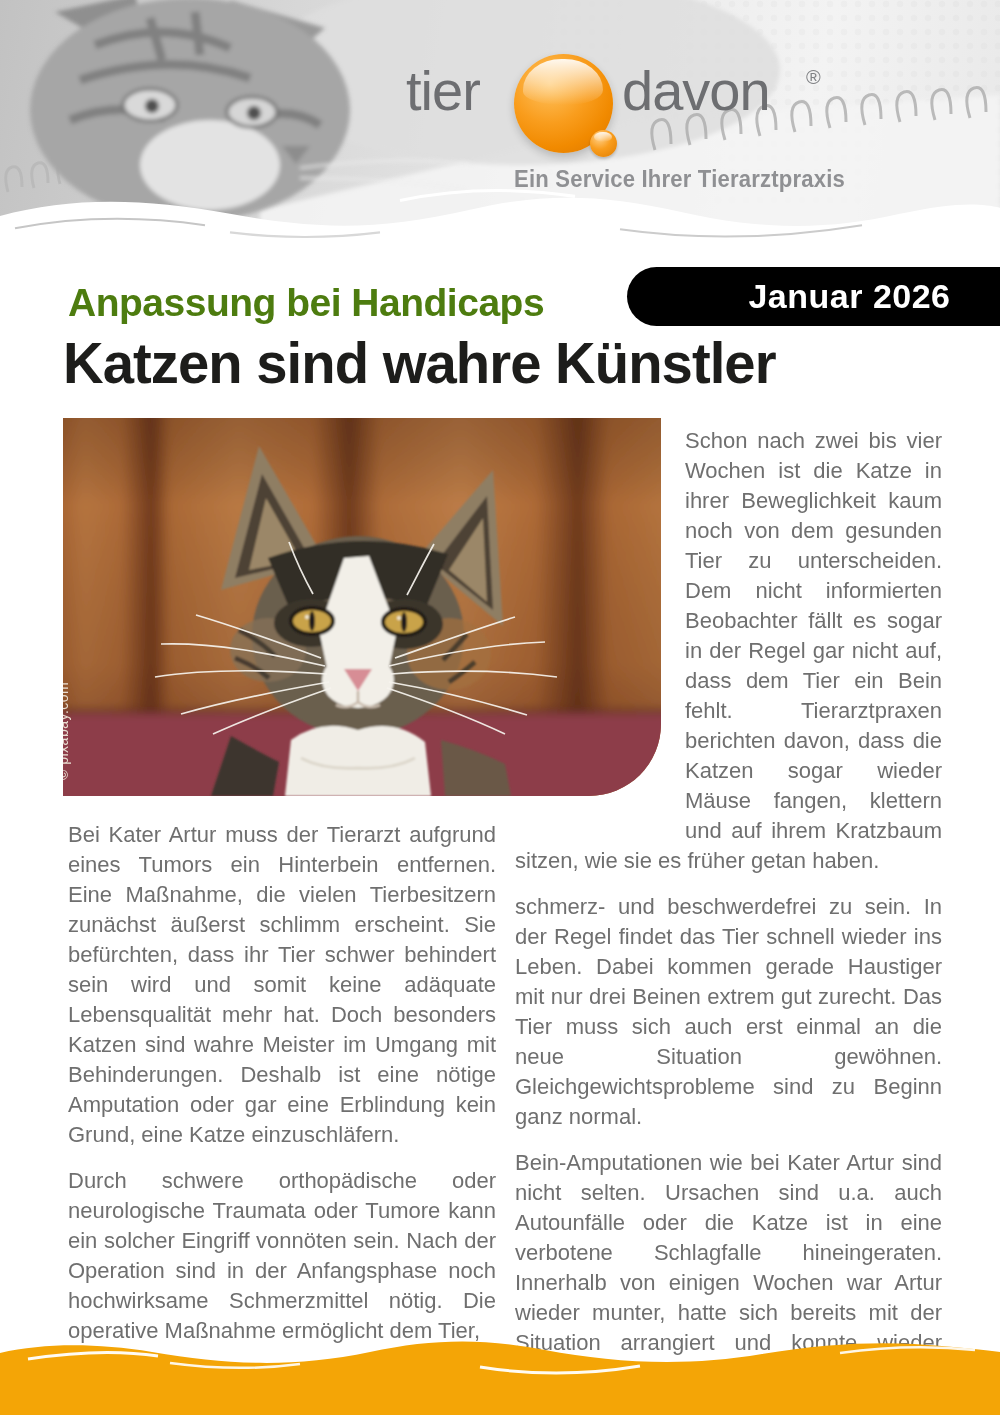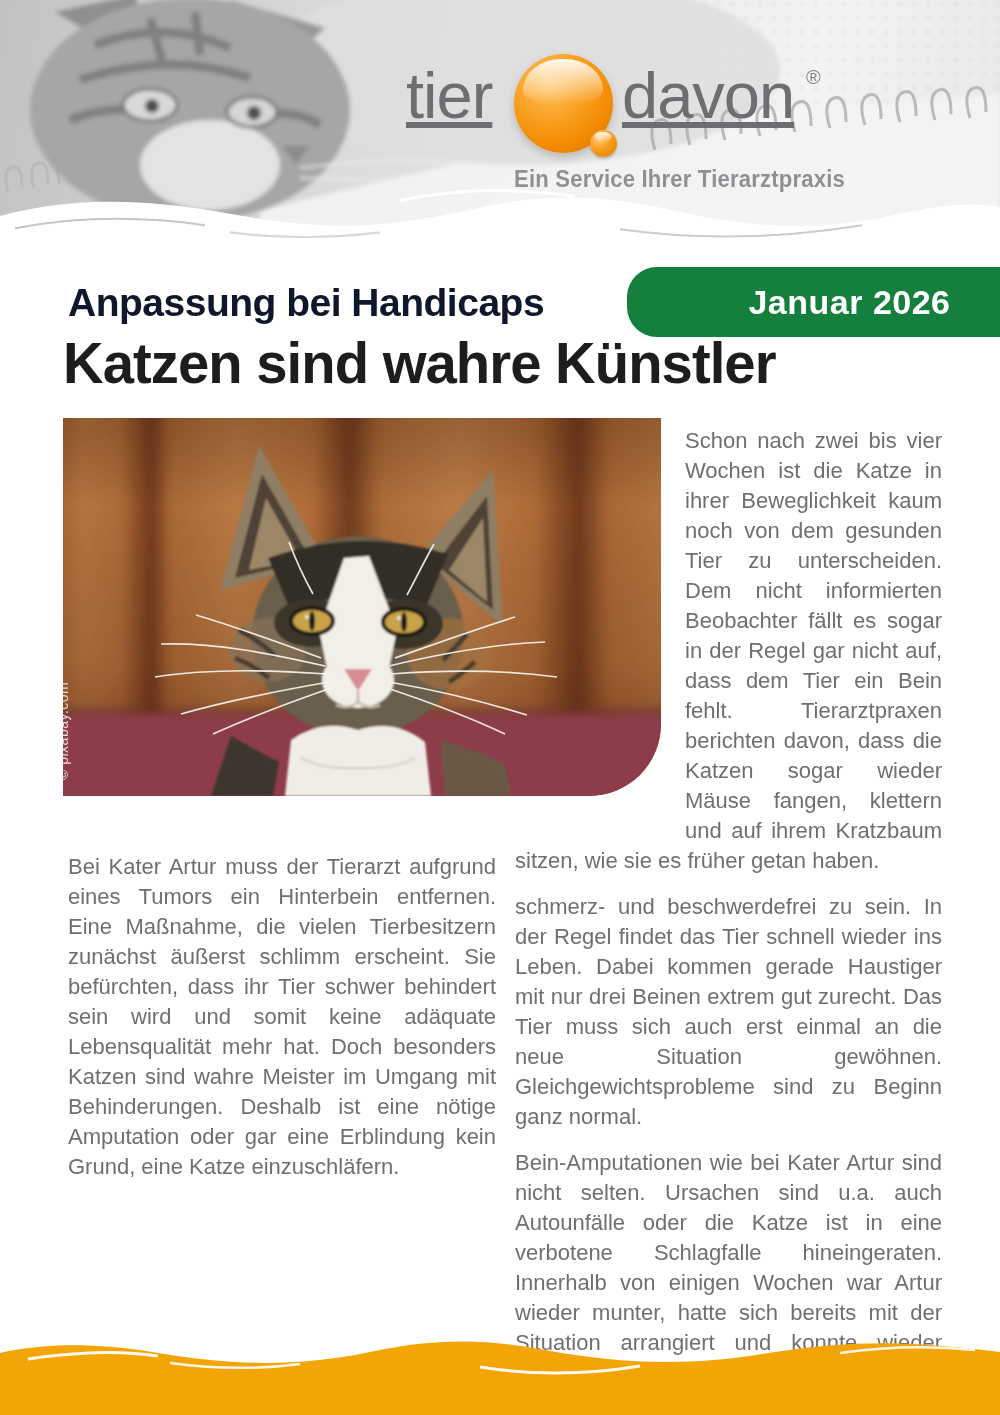--- a/index.html
+++ b/index.html
@@ -8,63 +8,63 @@
          font-family:"Liberation Sans", sans-serif; }
 
   .page { position:absolute; inset:0; background:#fff; }
 
   
   .masthead { position:absolute; left:0; top:0; width:1000px; height:255px;
     background:linear-gradient(100deg,#c2c2c2 0%,#d8d8d8 30%,#ececec 62%,#f3f3f3 80%,#e8e8e8 100%); }
   .masthead svg.header-art { position:absolute; inset:0; width:100%; height:100%; }
   .header-wave { position:absolute; left:0; bottom:0; width:1000px; height:72px; }
 
-  .logo-word { position:absolute; font-size:65px; color:#6d6e71; letter-spacing:-1px;text-decoration:underline; }
+  .logo-word { position:absolute; font-size:56px; color:#6d6e71; letter-spacing:-1px; }
   .logo-tier { left:406px; top:58px; }
   .logo-punkt { left:622px; top:58px; }
   .logo-reg { position:absolute; left:806px; top:66px; font-size:20px; color:#808285; }
   .logo-ball { position:absolute; left:514px; top:54px; width:99px; height:99px; border-radius:50%;
     background:radial-gradient(circle at 36% 30%, #ffc463 0%, #f99d1d 42%, #f18a00 68%, #d97400 100%);
     box-shadow:0 4px 8px rgba(0,0,0,.18); }
   .logo-ball .gloss { position:absolute; left:9px; top:5px; width:80px; height:46px;
     border-radius:50% 50% 46% 54% / 70% 70% 34% 30%;
     background:linear-gradient(180deg, rgba(255,255,255,.92) 0%, rgba(255,255,255,.35) 60%, rgba(255,255,255,0) 100%); }
   .logo-ball .mini-dot { position:absolute; left:76px; top:76px; width:27px; height:27px; border-radius:50%;
     background:radial-gradient(circle at 35% 28%, #ffd089 0%, #f99d1d 45%, #e07c00 100%);
     box-shadow:0 2px 3px rgba(0,0,0,.2); }
   .logo-ball .mini-dot i { position:absolute; left:4px; top:2px; width:18px; height:10px; border-radius:50%;
     background:linear-gradient(180deg, rgba(255,255,255,.9), rgba(255,255,255,0)); display:block; }
 
   .tagline { position:absolute; left:514px; top:166px; font-size:23px; font-weight:bold;
     color:#8f9093; letter-spacing:.2px; transform:scaleX(.96); transform-origin:left; }
 
   
-  .date-badge { position:absolute; left:627px; top:267px; width:373px; height:70px;
-    background:#15803d; border-radius:30px 0 0 30px; color:#ffffff;
+  .date-badge { position:absolute; left:627px; top:267px; width:373px; height:59px;
+    background:#000000; border-radius:30px 0 0 30px; color:#ffffff;
     font-size:34px; font-weight:bold; letter-spacing:.5px;
     display:flex; align-items:center; justify-content:center; padding-left:72px; }
   .kicker { position:absolute; left:68px; top:281px; font-size:39px; font-weight:bold;
-    color:#0f172a; letter-spacing:-.5px; }
+    color:#4d7c0f; letter-spacing:-.5px; }
   .headline { position:absolute; left:63px; top:329px; font-size:58px; font-weight:bold;
     color:#1d1d1b; letter-spacing:-1px; transform:scaleX(.97); transform-origin:left; white-space:nowrap; }
 
   
   .photo { position:absolute; left:63px; top:418px; width:598px; height:378px;
     border-radius:0 0 72px 0; overflow:hidden; background:#a96535; }
   .photo svg { position:absolute; inset:0; width:100%; height:100%; }
   .credit { position:absolute; left:8px; bottom:16px; font-size:14px; color:#e9ded2;
     letter-spacing:.5px; transform:rotate(-90deg); transform-origin:left bottom; white-space:nowrap; }
 
   
   .col { position:absolute; font-size:22px; line-height:30px; color:#6f6f6f;
     text-align:justify; hyphens:auto; -webkit-hyphens:auto; }
   .col p { margin:0 0 16px 0; }
   .col-right { left:515px; top:426px; width:427px; }
   .img-spacer { float:left; width:170px; height:398px; }
-  .col-left { left:68px; top:820px; width:428px;margin-top:32px; }
+  .col-left { left:68px; top:820px; width:428px; }
 
   
   .footer-wave { position:absolute; left:0; bottom:0; width:1000px; height:82px; }
 </style>
 </head>
 <body>
 
 <div class="page">
 
   <header class="masthead">
@@ -261,20 +261,21 @@
 
   <main>
     <div class="col col-right">
       <div class="img-spacer"></div>
       <p>Schon nach zwei bis vier Wochen ist die Katze in ihrer Beweglichkeit kaum noch von dem gesunden Tier zu unterscheiden. Dem nicht informierten Beobachter fällt es sogar in der Regel gar nicht auf, dass dem Tier ein Bein fehlt. Tierarztpraxen berichten davon, dass die Katzen sogar wieder Mäuse fangen, klettern und auf ihrem Kratzbaum sitzen, wie sie es früher getan haben.</p>
       <p>schmerz- und beschwerdefrei zu sein. In der Regel findet das Tier schnell wieder ins Leben. Dabei kommen gerade Haustiger mit nur drei Beinen extrem gut zurecht. Das Tier muss sich auch erst einmal an die neue Situation gewöhnen. Gleichgewichtsprobleme sind zu Beginn ganz normal.</p>
       <p>Bein-Amputationen wie bei Kater Artur sind nicht selten. Ursachen sind u.a. auch Autounfälle oder die Katze ist in eine verbotene Schlagfalle hineingeraten. Innerhalb von einigen Wochen war Artur wieder munter, hatte sich bereits mit der Situation arrangiert und konnte wieder beginnen, sein Leben zu genießen.</p>
     </div>
     <div class="col col-left">
       <p>Bei Kater Artur muss der Tierarzt aufgrund eines Tumors ein Hinterbein entfernen. Eine Maßnahme, die vielen Tierbesitzern zunächst äußerst schlimm erscheint. Sie befürchten, dass ihr Tier schwer behindert sein wird und somit keine adäquate Lebensqualität mehr hat. Doch besonders Katzen sind wahre Meister im Umgang mit Behinderungen. Deshalb ist eine nötige Amputation oder gar eine Erblindung kein Grund, eine Katze einzuschläfern.</p>
+      <p>Durch schwere orthopädische oder neurologische Traumata oder Tumore kann ein solcher Eingriff vonnöten sein. Nach der Operation sind in der Anfangsphase noch hochwirksame Schmerzmittel nötig. Die operative Maßnahme ermöglicht dem Tier,</p>
     </div>
   </main>
 
   <svg class="footer-wave" viewBox="0 0 1000 82" preserveAspectRatio="none">
     <path d="M0,20 C45,10 95,10 152,19 C230,32 292,35 370,19 C432,6 482,5 545,17 C615,30 685,34 762,21 C832,9 892,8 942,13 C965,15 985,17 1000,19 L1000,82 L0,82 Z" fill="#f4a506"></path>
     <path d="M28,26 C80,18 125,18 158,23" stroke="#ffffff" stroke-width="3" fill="none" opacity="0.95"></path>
     <path d="M170,30 C215,36 255,37 300,31" stroke="#ffffff" stroke-width="2.5" fill="none" opacity="0.9"></path>
     <path d="M480,34 C530,42 580,43 640,33" stroke="#ffffff" stroke-width="3" fill="none" opacity="0.95"></path>
     <path d="M840,20 C890,13 935,13 975,17" stroke="#ffffff" stroke-width="2.5" fill="none" opacity="0.9"></path>
   </svg>

